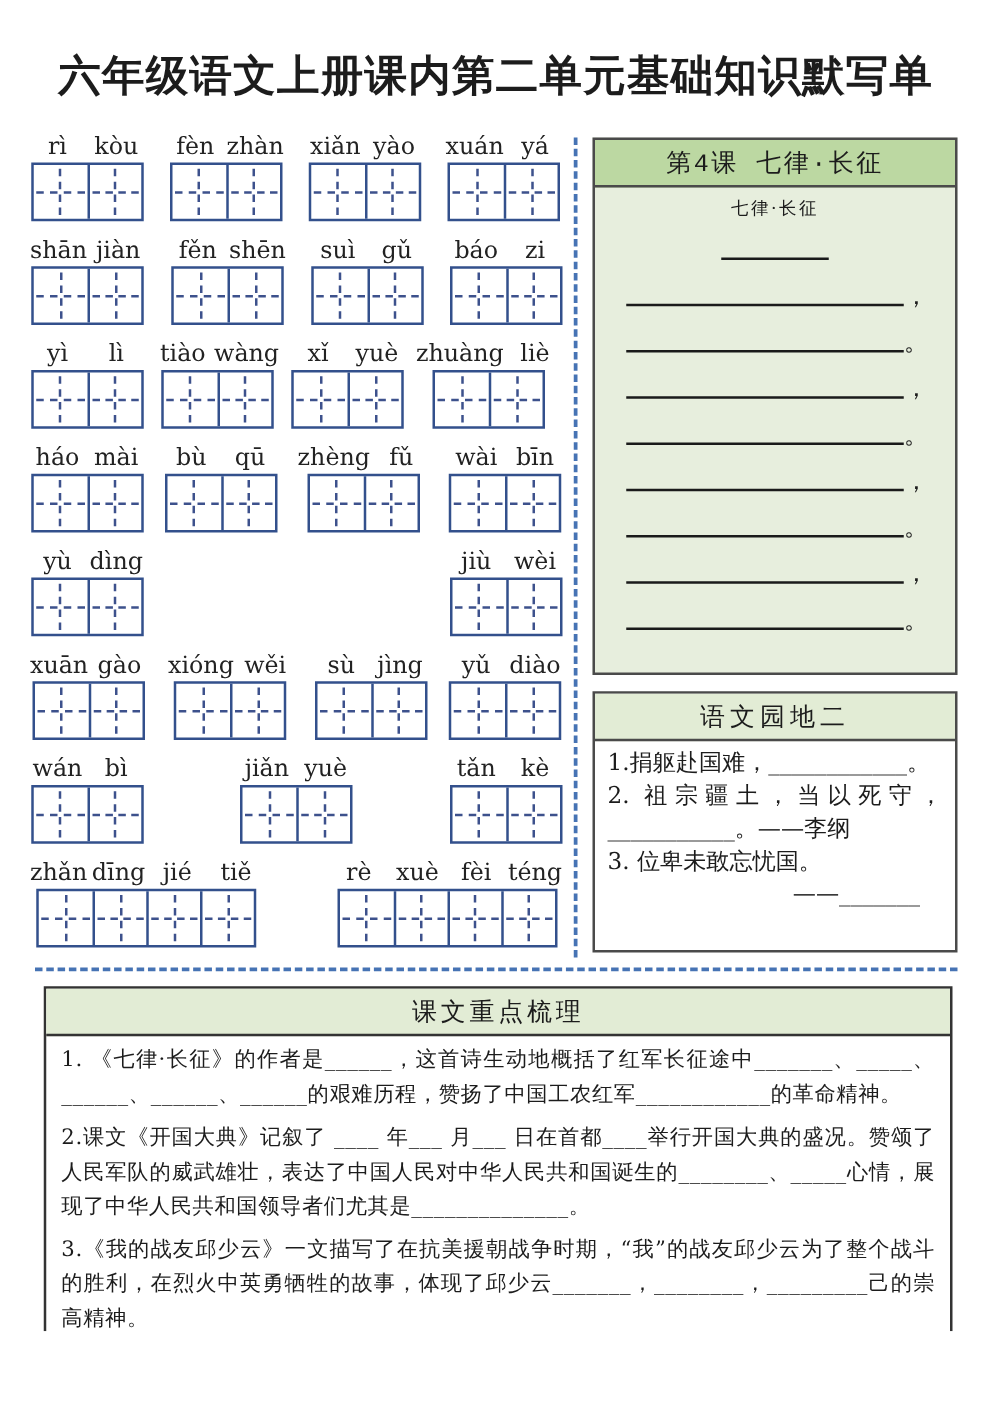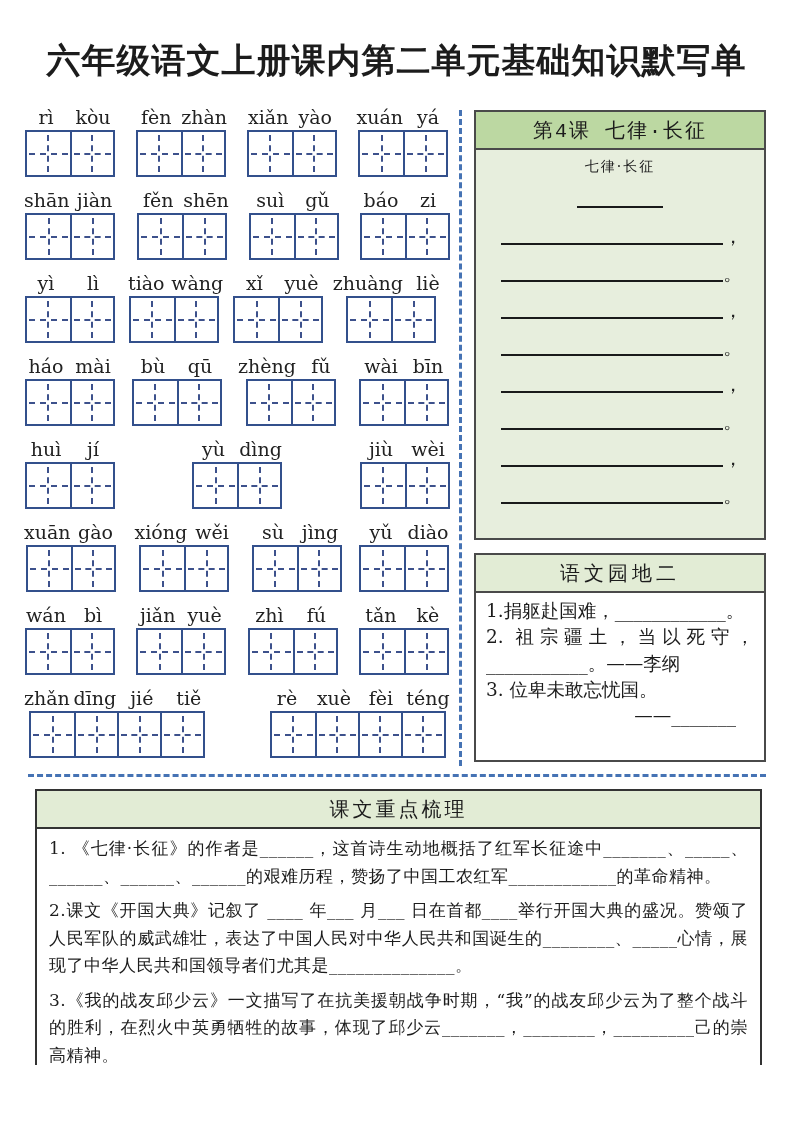--- a/index.html
+++ b/index.html
@@ -242,30 +242,20 @@
           </div>
           <div class="boxes">
             <div class="cell"></div>
             <div class="cell"></div>
           </div>
         </div>
       </div>
       <div class="p-row">
         <div class="word">
           <div class="syls">
-            <span class="syl">huì</span>
-            <span class="syl">jí</span>
-          </div>
-          <div class="boxes">
-            <div class="cell"></div>
-            <div class="cell"></div>
-          </div>
-        </div>
-        <div class="word">
-          <div class="syls">
             <span class="syl">yù</span>
             <span class="syl">dìng</span>
           </div>
           <div class="boxes">
             <div class="cell"></div>
             <div class="cell"></div>
           </div>
         </div>
         <div class="word">
           <div class="syls">
@@ -328,30 +318,20 @@
           </div>
           <div class="boxes">
             <div class="cell"></div>
             <div class="cell"></div>
           </div>
         </div>
         <div class="word">
           <div class="syls">
             <span class="syl">jiǎn</span>
             <span class="syl">yuè</span>
-          </div>
-          <div class="boxes">
-            <div class="cell"></div>
-            <div class="cell"></div>
-          </div>
-        </div>
-        <div class="word">
-          <div class="syls">
-            <span class="syl">zhì</span>
-            <span class="syl">fú</span>
           </div>
           <div class="boxes">
             <div class="cell"></div>
             <div class="cell"></div>
           </div>
         </div>
         <div class="word">
           <div class="syls">
             <span class="syl">tǎn</span>
             <span class="syl">kè</span>

